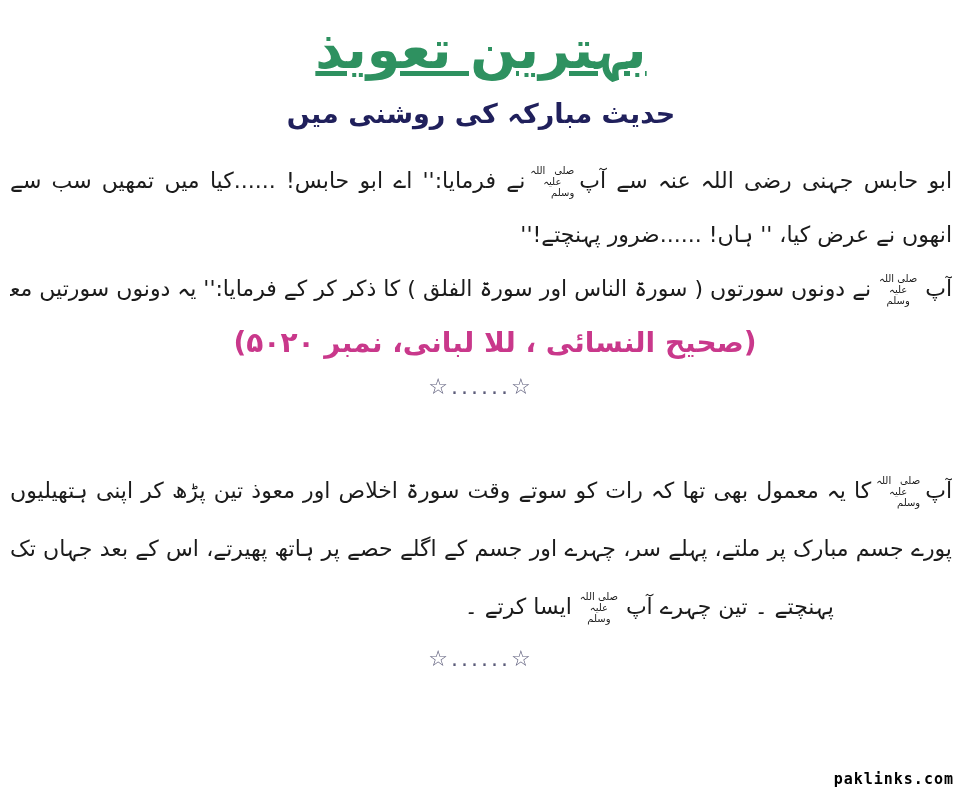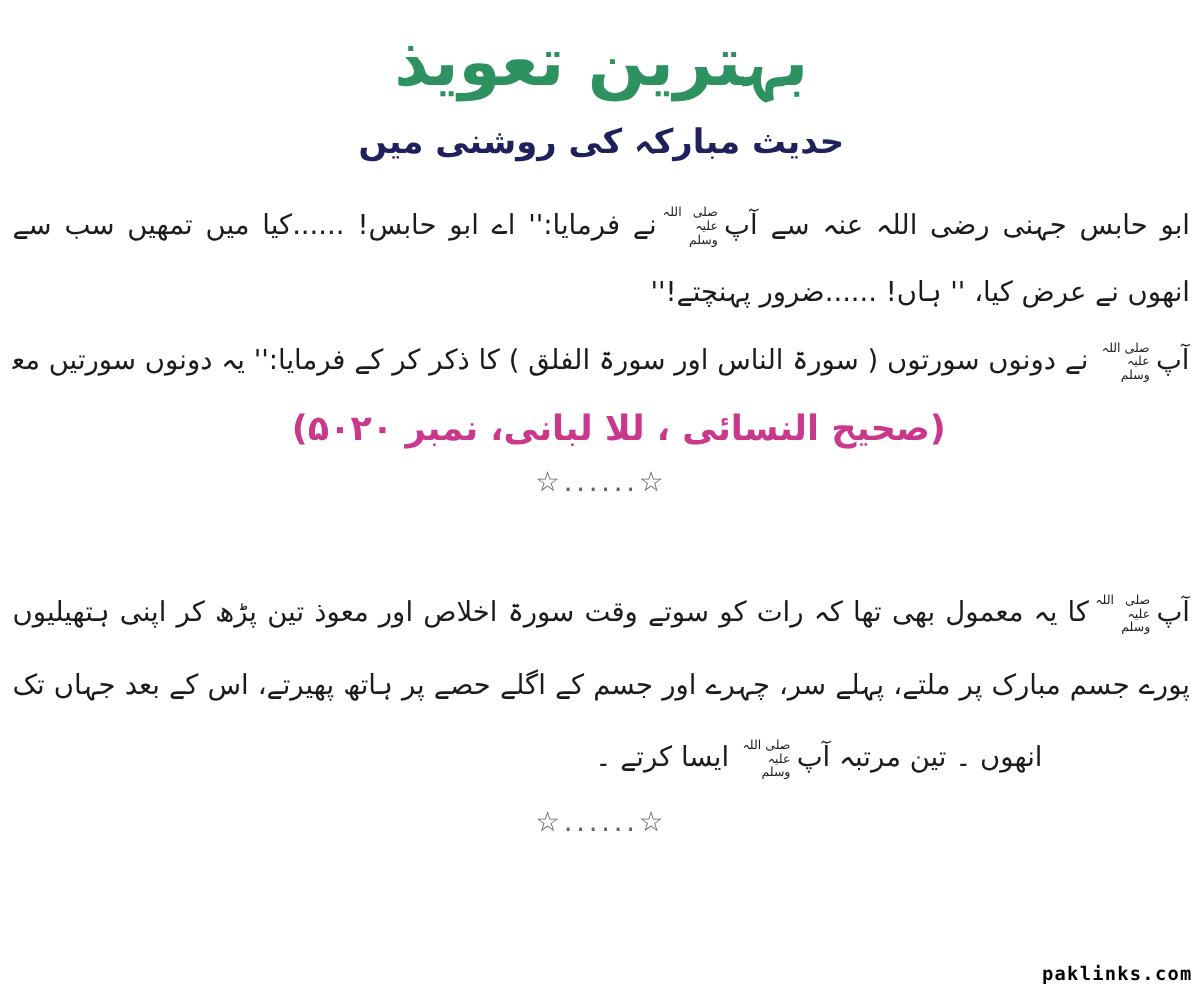--- a/index.html
+++ b/index.html
@@ -13,20 +13,21 @@
     overflow:hidden;
   }
   .title {
     text-align:center;
     padding-top:8px;
     font-size:54px;
     font-weight:bold;
     line-height:84px;
     color:#2e9160;
     letter-spacing:2px;
+    text-decoration:underline;
   }
   .subtitle {
     text-align:center;
     font-size:27px;
     font-weight:bold;
     line-height:40px;
     margin-top:2px;
     color:#20205c;
   }
   .body-text {
@@ -48,21 +49,21 @@
     white-space:normal;
   }
   .para2 .h-line { height:58px; line-height:58px; }
   .h-line.indent-left { padding-right:118px; }
   .pbuh {
     display:inline-block;
     vertical-align:-8px;
     width:44px;
     font-size:10px;
     line-height:11px;
-    text-align:right;
+    text-align:center;
     margin:0 5px;
     color:#1b1b1b;
     white-space:normal;
   }
   .pbuh span { display:block; }
   .citation {
     text-align:center;
     font-size:28px;
     font-weight:bold;
     line-height:42px;
@@ -118,21 +119,21 @@
   <div class="section-gap"></div>
 
   <div class="body-text para2">
     <div class="h-line full">
       <span>آپ</span><span class="pbuh"><span>صلی اللہ</span><span>علیہ وسلم</span></span><span>کا یہ معمول بھی تھا کہ رات کو سوتے وقت سورۃ اخلاص اور معوذ تین پڑھ کر اپنی ہتھیلیوں پر پھونکتے اور پھر انھیں</span>
     </div>
     <div class="h-line full">
       <span>پورے جسم مبارک پر ملتے، پہلے سر، چہرے اور جسم کے اگلے حصے پر ہاتھ پھیرتے، اس کے بعد جہاں تک آپ</span>
     </div>
     <div class="h-line indent-left">
-      <span>انھوں ۔ تین مرتبہ آپ</span><span class="pbuh"><span>صلی اللہ</span><span>علیہ وسلم</span></span><span>ایسا کرتے ۔</span>
+      <span>پہنچتے ۔ تین چہرے آپ</span><span class="pbuh"><span>صلی اللہ</span><span>علیہ وسلم</span></span><span>ایسا کرتے ۔</span>
     </div>
   </div>
 
 
   <div class="stars">☆......☆</div>
 
   <div class="watermark-abs">paklinks.com</div>
 
 </div>
 

